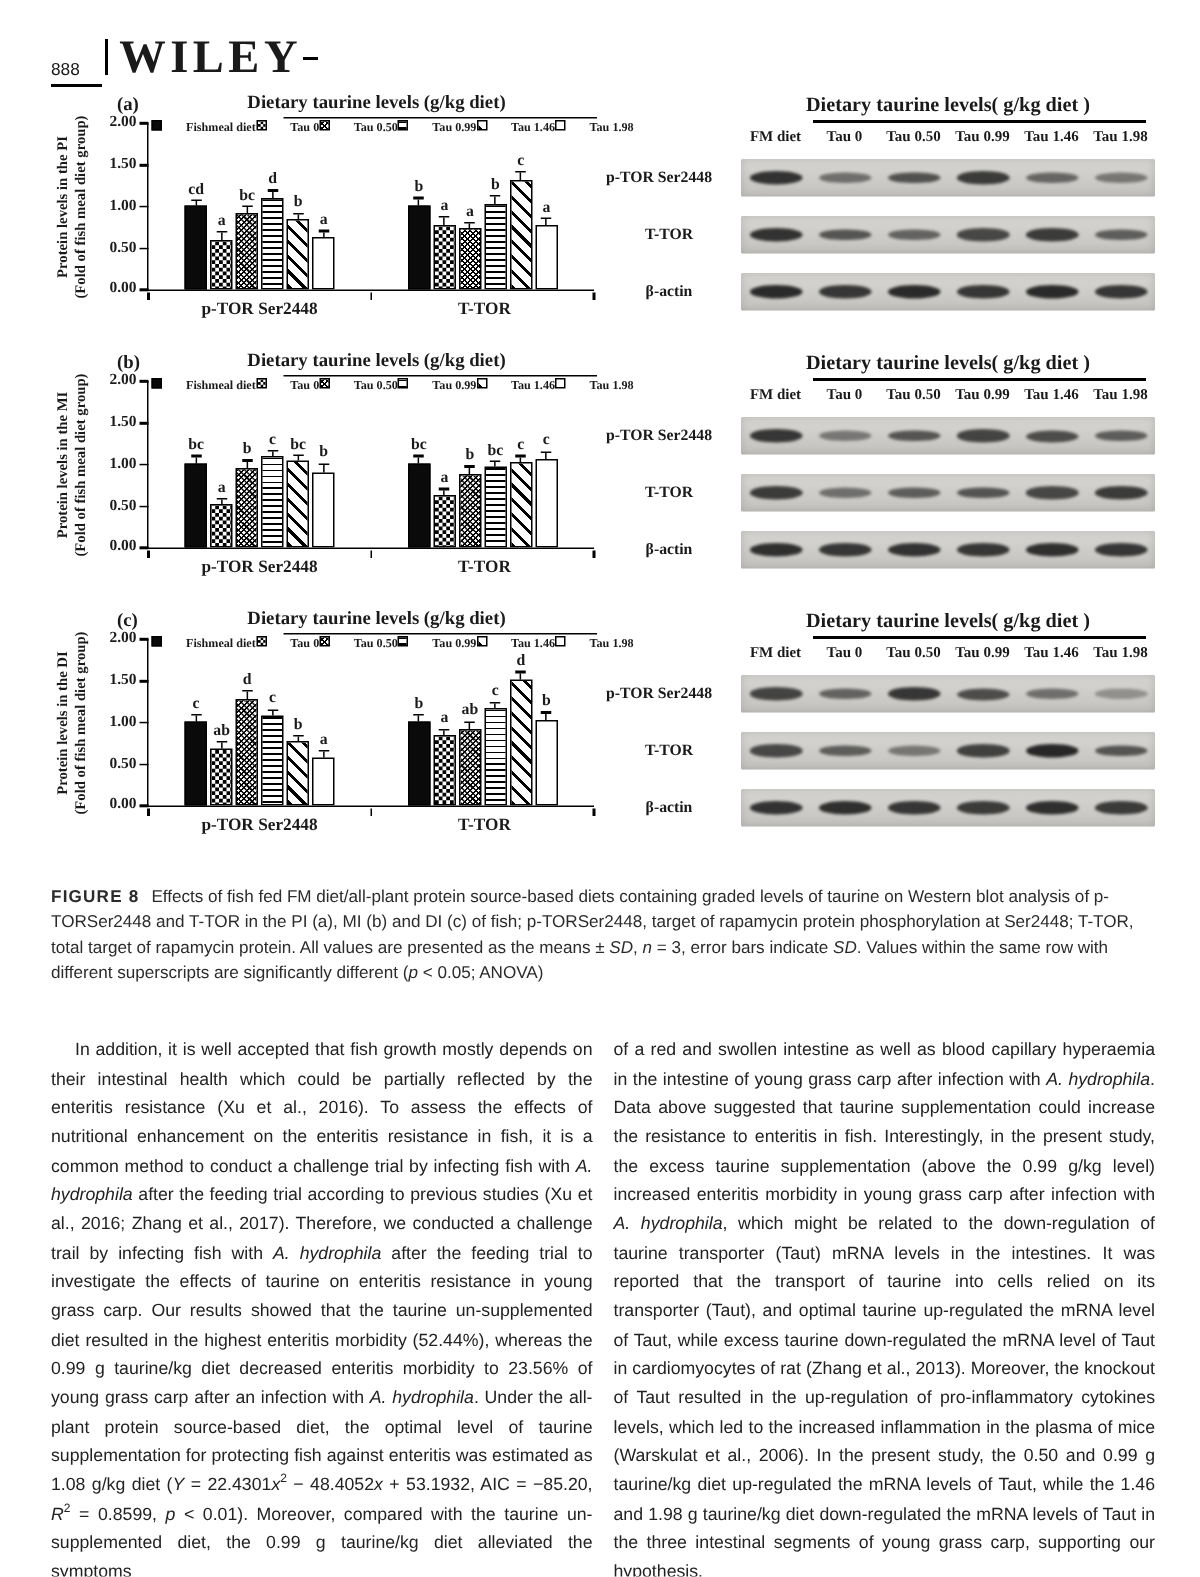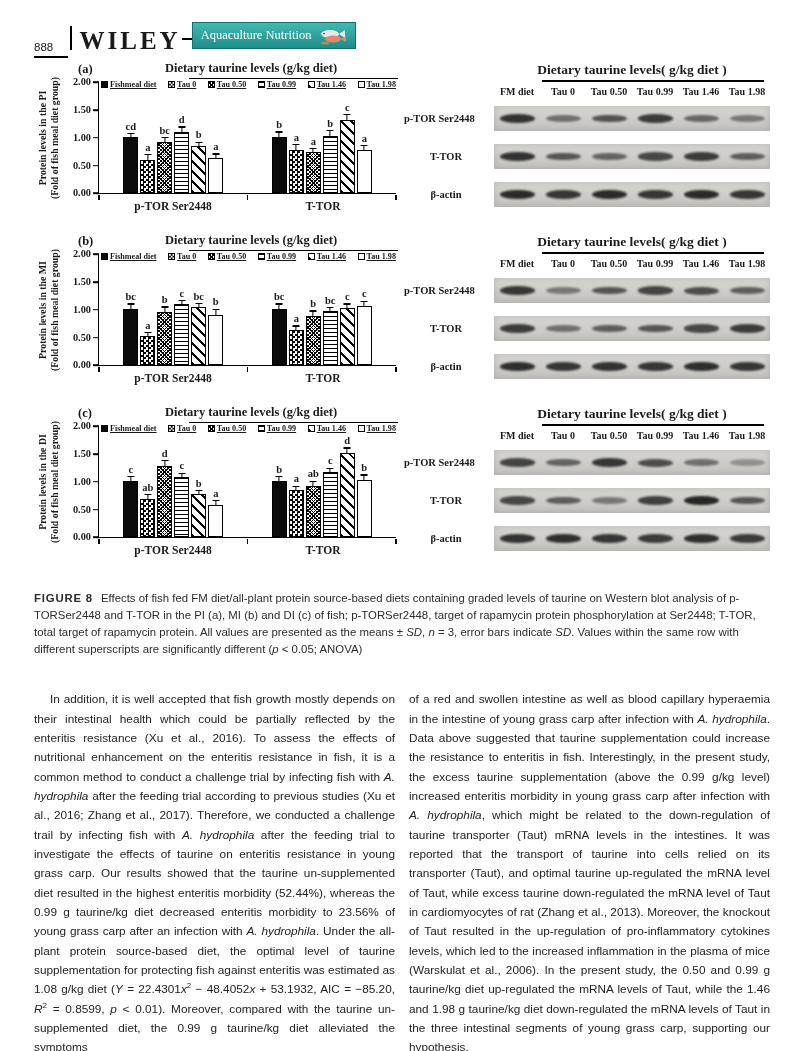--- a/index.html
+++ b/index.html
@@ -7,21 +7,21 @@
   body { width:800px; height:1051px; background:#fff; color:#1a1a1a;
          font-family:"Liberation Sans", sans-serif; overflow:hidden; }
   .page { padding:16px 30px 0 34px; }
 
   
   .hdr-row { display:flex; align-items:flex-end; height:36px; }
   .pageno-wrap { align-self:flex-start; display:flex; flex-direction:column; }
   .pageno { font-size:11.5px; font-weight:normal; padding:2px 10px 3px 0;margin-top:23px; }
   .pageno-rule { height:1.5px; background:#000; width:34px; }
   .vbar { width:1.5px; height:24px; background:#000; margin:0 8px 2px 2px; }
-  .wiley { font-family:"Liberation Serif", serif; font-size:25px; letter-spacing:3px;
+  .wiley { font-family:"Liberation Serif", serif; font-size:31px; letter-spacing:3px;
            font-weight:600; line-height:0.9; margin-bottom:0px; }
   .wiley-dash { width:10px; height:2px; background:#000; margin:0 0 12px 1px; }
   .banner { display:flex; align-items:center; gap:6px; margin-bottom:3px;
             background:linear-gradient(#41b9b3,#1d8d88); border:1px solid #14706c;
             color:#fff; font-family:"Liberation Serif", serif; font-size:12.5px;
             padding:4px 8px; height:27px; }
   .hdr-right { flex:1; display:flex; flex-direction:column; align-items:flex-end; }
   .running-head { font-size:10px; color:#3a3a3a; letter-spacing:0.5px;
                   font-variant:small-caps; margin-bottom:3px; padding-right:2px; }
   .hdr-rule { width:100%; height:2px; background:#b9b9b9; margin-bottom:14px; }
@@ -43,21 +43,21 @@
   .plotcol { flex:1; }
   .plot { position:relative; height:112px; margin-left:34px; margin-right:2px;
           border-left:1.6px solid #000; border-bottom:1.6px solid #000; }
   .ytick-label { position:absolute; right:calc(100% + 8px); transform:translateY(-50%);
                  font-weight:bold; font-size:10.3px; line-height:1; }
   .ytick-mark { position:absolute; left:-6px; width:6px; height:1.6px; background:#000;
                 transform:translateY(-50%); }
   .xtick { position:absolute; bottom:-7px; width:1.6px; height:5px; background:#000; }
   .legend { position:absolute; left:2px; right:0; top:-2px; display:flex;
             justify-content:space-between; font-weight:bold; font-size:8.1px; z-index:3; }
-  .leg-item { display:flex; align-items:center; gap:2px; white-space:nowrap;text-decoration:underline; }
+  .leg-item { display:flex; align-items:flex-start; gap:16px; white-space:nowrap; }
   .sw { width:7px; height:7px; border:1px solid #000; display:inline-block; }
   .groups { position:absolute; inset:0; display:flex; }
   .group { flex:1; display:flex; align-items:flex-end; justify-content:center; gap:2px; }
   .slot { position:relative; width:15px; height:100%; }
   .bar { position:absolute; bottom:0; left:0; right:0; border:1px solid #000; }
   .whisk { position:absolute; left:50%; width:1.2px; background:#000; transform:translateX(-50%); }
   .cap { position:absolute; left:50%; width:7px; height:1.3px; background:#000; transform:translateX(-50%); }
   .sig { position:absolute; left:50%; transform:translateX(-50%); font-weight:bold;
          font-size:10.5px; line-height:1; white-space:nowrap; }
   .xlabels { display:flex; margin-left:34px; margin-top:6px; font-weight:bold; font-size:11.5px; }
@@ -109,31 +109,20 @@
 <div class="page">
 
   <header class="hdr-row">
     <div class="pageno-wrap">
       <span class="pageno">888</span>
       <span class="pageno-rule"></span>
     </div>
     <span class="vbar"></span>
     <span class="wiley">WILEY</span>
     <span class="wiley-dash"></span>
-    <div class="banner">
-      <span>Aquaculture Nutrition</span>
-      <svg width="30" height="18" viewBox="0 0 30 18">
-        <ellipse cx="13" cy="7" rx="9" ry="4" fill="#e6e9ea"></ellipse>
-        <polygon points="22,7 28,3 28,11" fill="#e6e9ea"></polygon>
-        <ellipse cx="16" cy="12" rx="8" ry="3.4" fill="#e2876a"></ellipse>
-        <polygon points="24,12 29,9 29,15" fill="#e2876a"></polygon>
-        <circle cx="7" cy="6.6" r="0.8" fill="#333"></circle>
-        <ellipse cx="8" cy="16" rx="4" ry="1.6" fill="#b98a4d"></ellipse>
-      </svg>
-    </div>
   </header>
 
   <section class="figure-area">
     <div class="charts-col" id="charts">
         <div class="chart">
           <span class="panel-label">(a)</span>
           <div class="chart-head">
             <div class="chart-title">Dietary taurine levels (g/kg diet)</div>
             <div class="title-rule"></div>
           </div>

